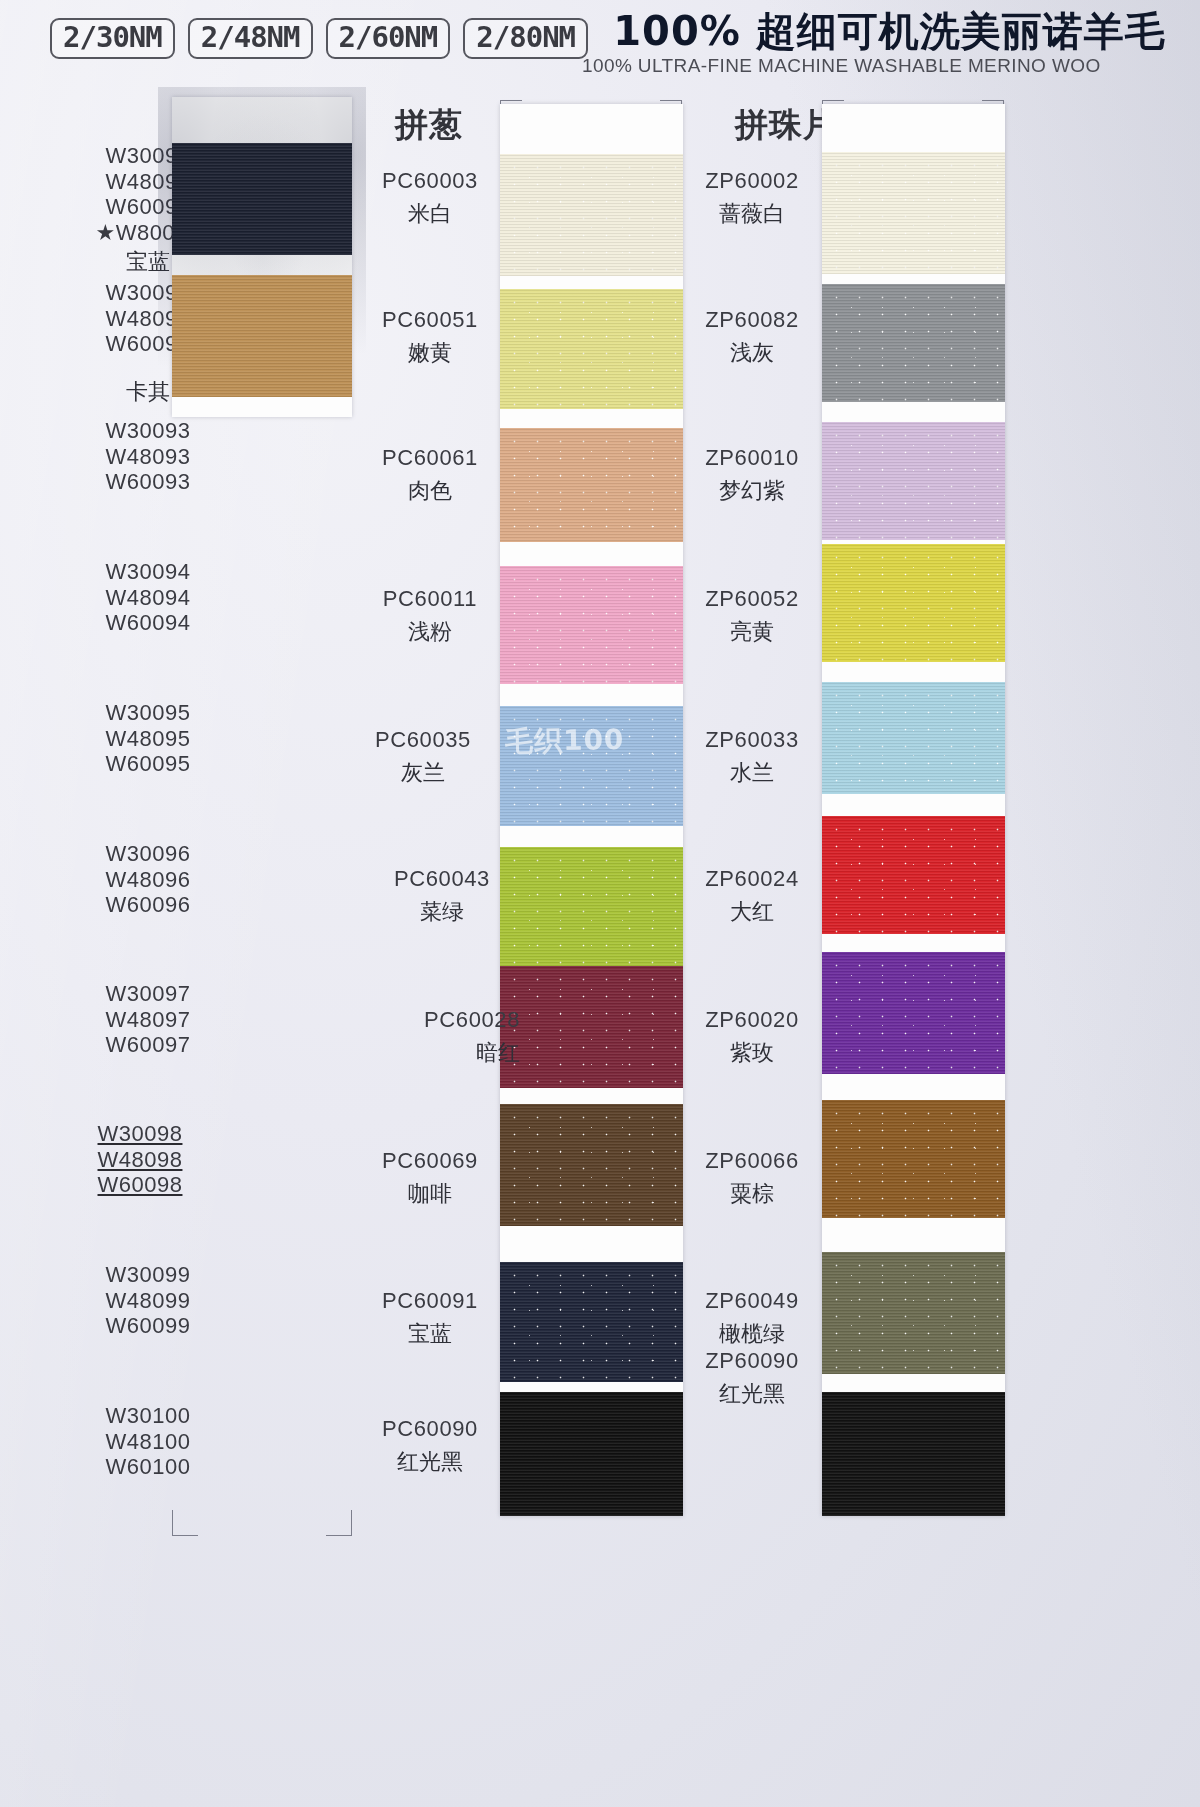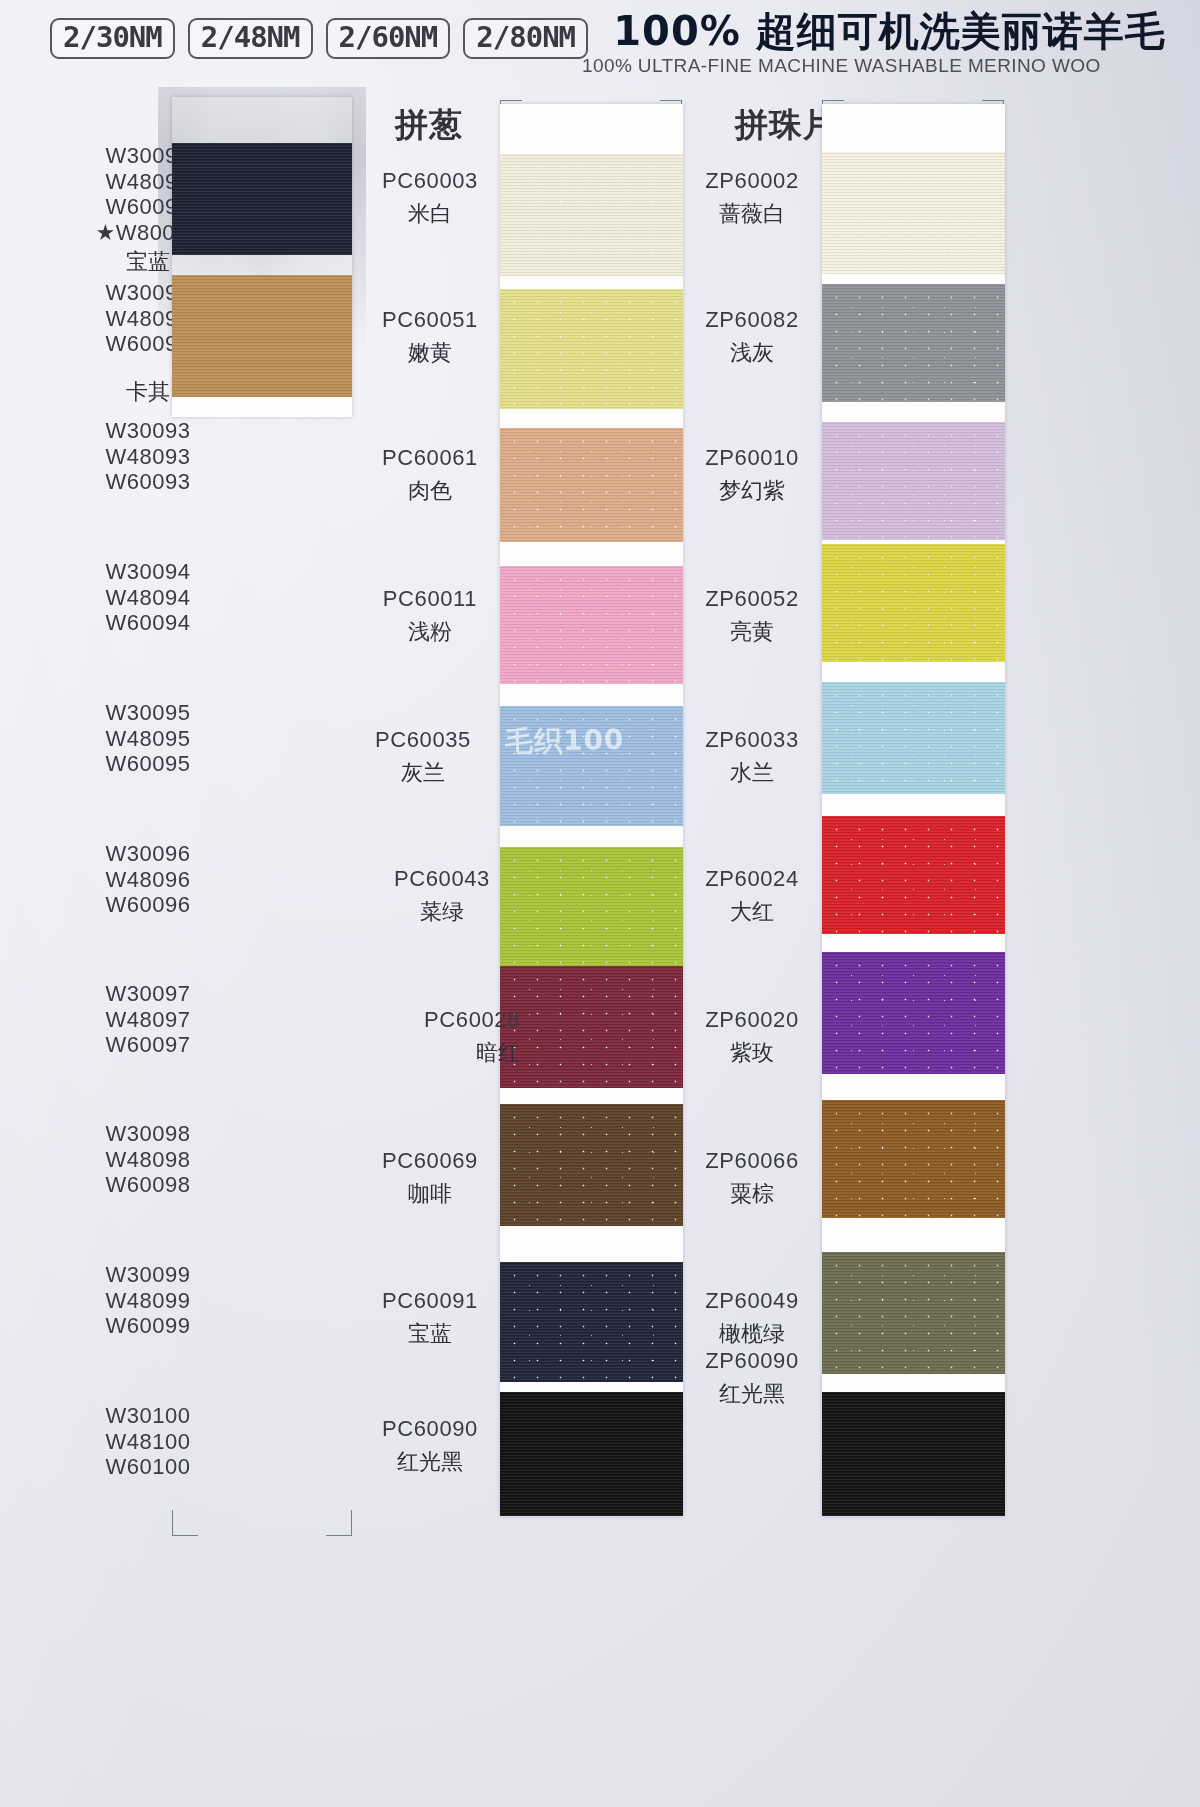--- a/index.html
+++ b/index.html
@@ -211,21 +211,21 @@
   <div class="code">W48096</div>
   <div class="code">W60096</div>
 </div>
 
 <div class="codeblock w" style="left:48px;top:981px;">
   <div class="code">W30097</div>
   <div class="code">W48097</div>
   <div class="code">W60097</div>
 </div>
 
-<div class="codeblock w" style="left:48px;top:1121px;">
+<div class="codeblock w" style="left:40px;top:1121px;text-decoration:underline;">
   <div class="code">W30098</div>
   <div class="code">W48098</div>
   <div class="code">W60098</div>
 </div>
 
 <div class="codeblock w" style="left:48px;top:1262px;">
   <div class="code">W30099</div>
   <div class="code">W48099</div>
   <div class="code">W60099</div>
 </div>

